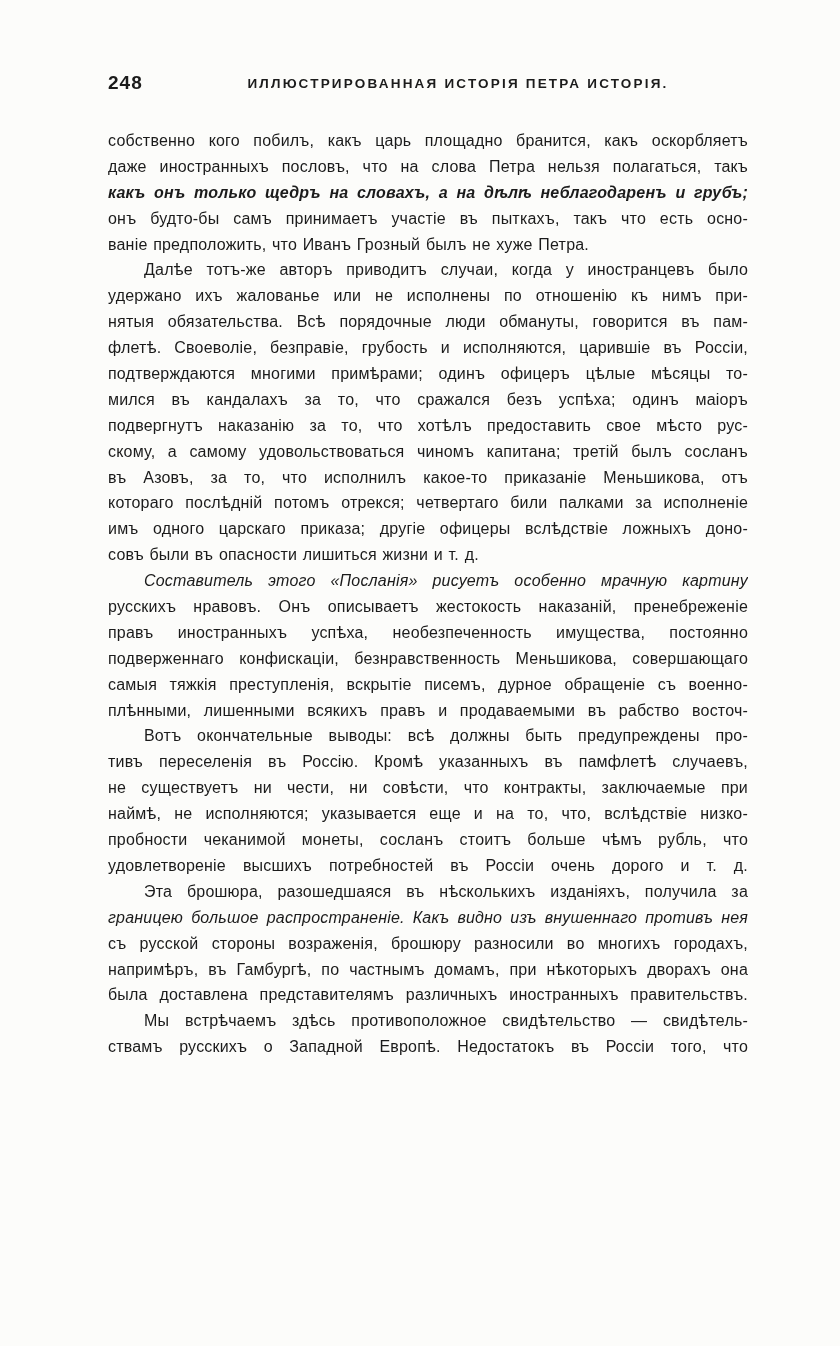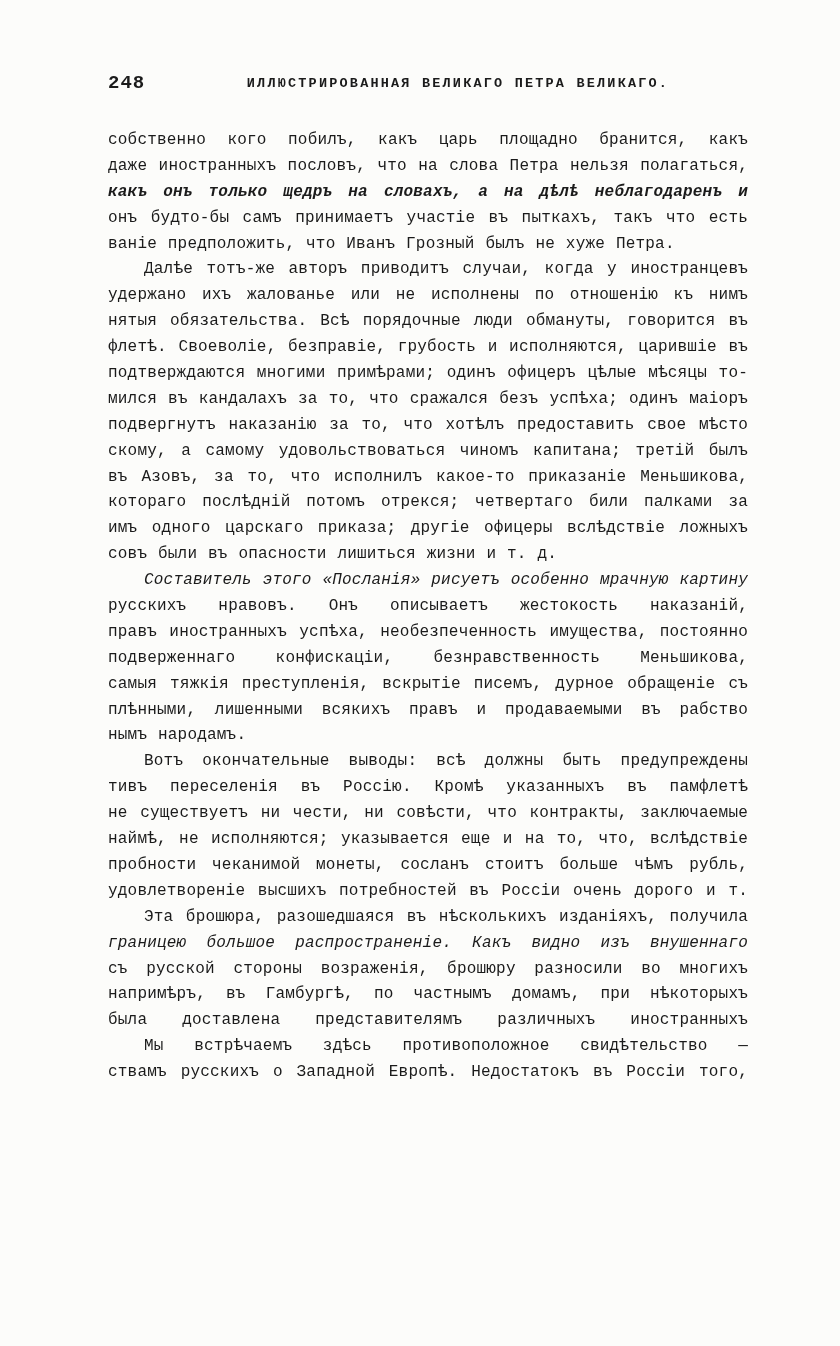--- a/index.html
+++ b/index.html
@@ -7,21 +7,21 @@
     padding: 0;
     background: #e8e8e6;
   }
   .sheet {
     position: relative;
     width: 840px;
     height: 1346px;
     margin: 0 auto;
     background: #fcfcfa;
     overflow: hidden;
-    font-family: Liberation Mono, monospace;
+    font-family: Liberation Sans, sans-serif;
     color: #1b1b1b;
   }
   .pagehead {
     position: absolute;
     top: 72px;
     left: 108px;
     width: 640px;
     height: 28px;
   }
   .pagenum {
@@ -68,21 +68,21 @@
   .line.indent { text-indent: 36px; }
   .line.italic { font-style: italic; }
   .line.bold-italic { font-style: italic; font-weight: bold; }
 </style>
 </head>
 <body>
 
 <div class="sheet">
   <header class="pagehead">
     <span class="pagenum">248</span>
-    <span class="runtitle">ИЛЛЮСТРИРОВАННАЯ ВЕЛИКАГО ПЕТРА ВЕЛИКАГО.</span>
+    <span class="runtitle">ИЛЛЮСТРИРОВАННАЯ ИСТОРІЯ ПЕТРА ИСТОРІЯ.</span>
   </header>
   <main class="bodytext">
       <div class="para">
         <div class="line">собственно кого побилъ, какъ царь площадно бранится, какъ оскорбляетъ</div>
         <div class="line">даже иностранныхъ пословъ, что на слова Петра нельзя полагаться, такъ</div>
         <div class="line bold-italic">какъ онъ только щедръ на словахъ, а на дѣлѣ неблагодаренъ и грубъ;</div>
         <div class="line">онъ будто-бы самъ принимаетъ участіе въ пыткахъ, такъ что есть осно-</div>
         <div class="line left">ваніе предположить, что Иванъ Грозный былъ не хуже Петра.</div>
       </div>
       <div class="para">
@@ -99,21 +99,20 @@
         <div class="line">имъ одного царскаго приказа; другіе офицеры вслѣдствіе ложныхъ доно-</div>
         <div class="line left">совъ были въ опасности лишиться жизни и т. д.</div>
       </div>
       <div class="para">
         <div class="line italic indent">Составитель этого «Посланія» рисуетъ особенно мрачную картину</div>
         <div class="line">русскихъ нравовъ. Онъ описываетъ жестокость наказаній, пренебреженіе</div>
         <div class="line">правъ иностранныхъ успѣха, необезпеченность имущества, постоянно</div>
         <div class="line">подверженнаго конфискаціи, безнравственность Меньшикова, совершающаго</div>
         <div class="line">самыя тяжкія преступленія, вскрытіе писемъ, дурное обращеніе съ военно-</div>
         <div class="line">плѣнными, лишенными всякихъ правъ и продаваемыми въ рабство восточ-</div>
-        <div class="line left">нымъ народамъ.</div>
       </div>
       <div class="para">
         <div class="line indent">Вотъ окончательные выводы: всѣ должны быть предупреждены про-</div>
         <div class="line">тивъ переселенія въ Россію. Кромѣ указанныхъ въ памфлетѣ случаевъ,</div>
         <div class="line">не существуетъ ни чести, ни совѣсти, что контракты, заключаемые при</div>
         <div class="line">наймѣ, не исполняются; указывается еще и на то, что, вслѣдствіе низко-</div>
         <div class="line">пробности чеканимой монеты, сосланъ стоитъ больше чѣмъ рубль, что</div>
         <div class="line">удовлетвореніе высшихъ потребностей въ Россіи очень дорого и т. д.</div>
       </div>
       <div class="para">

